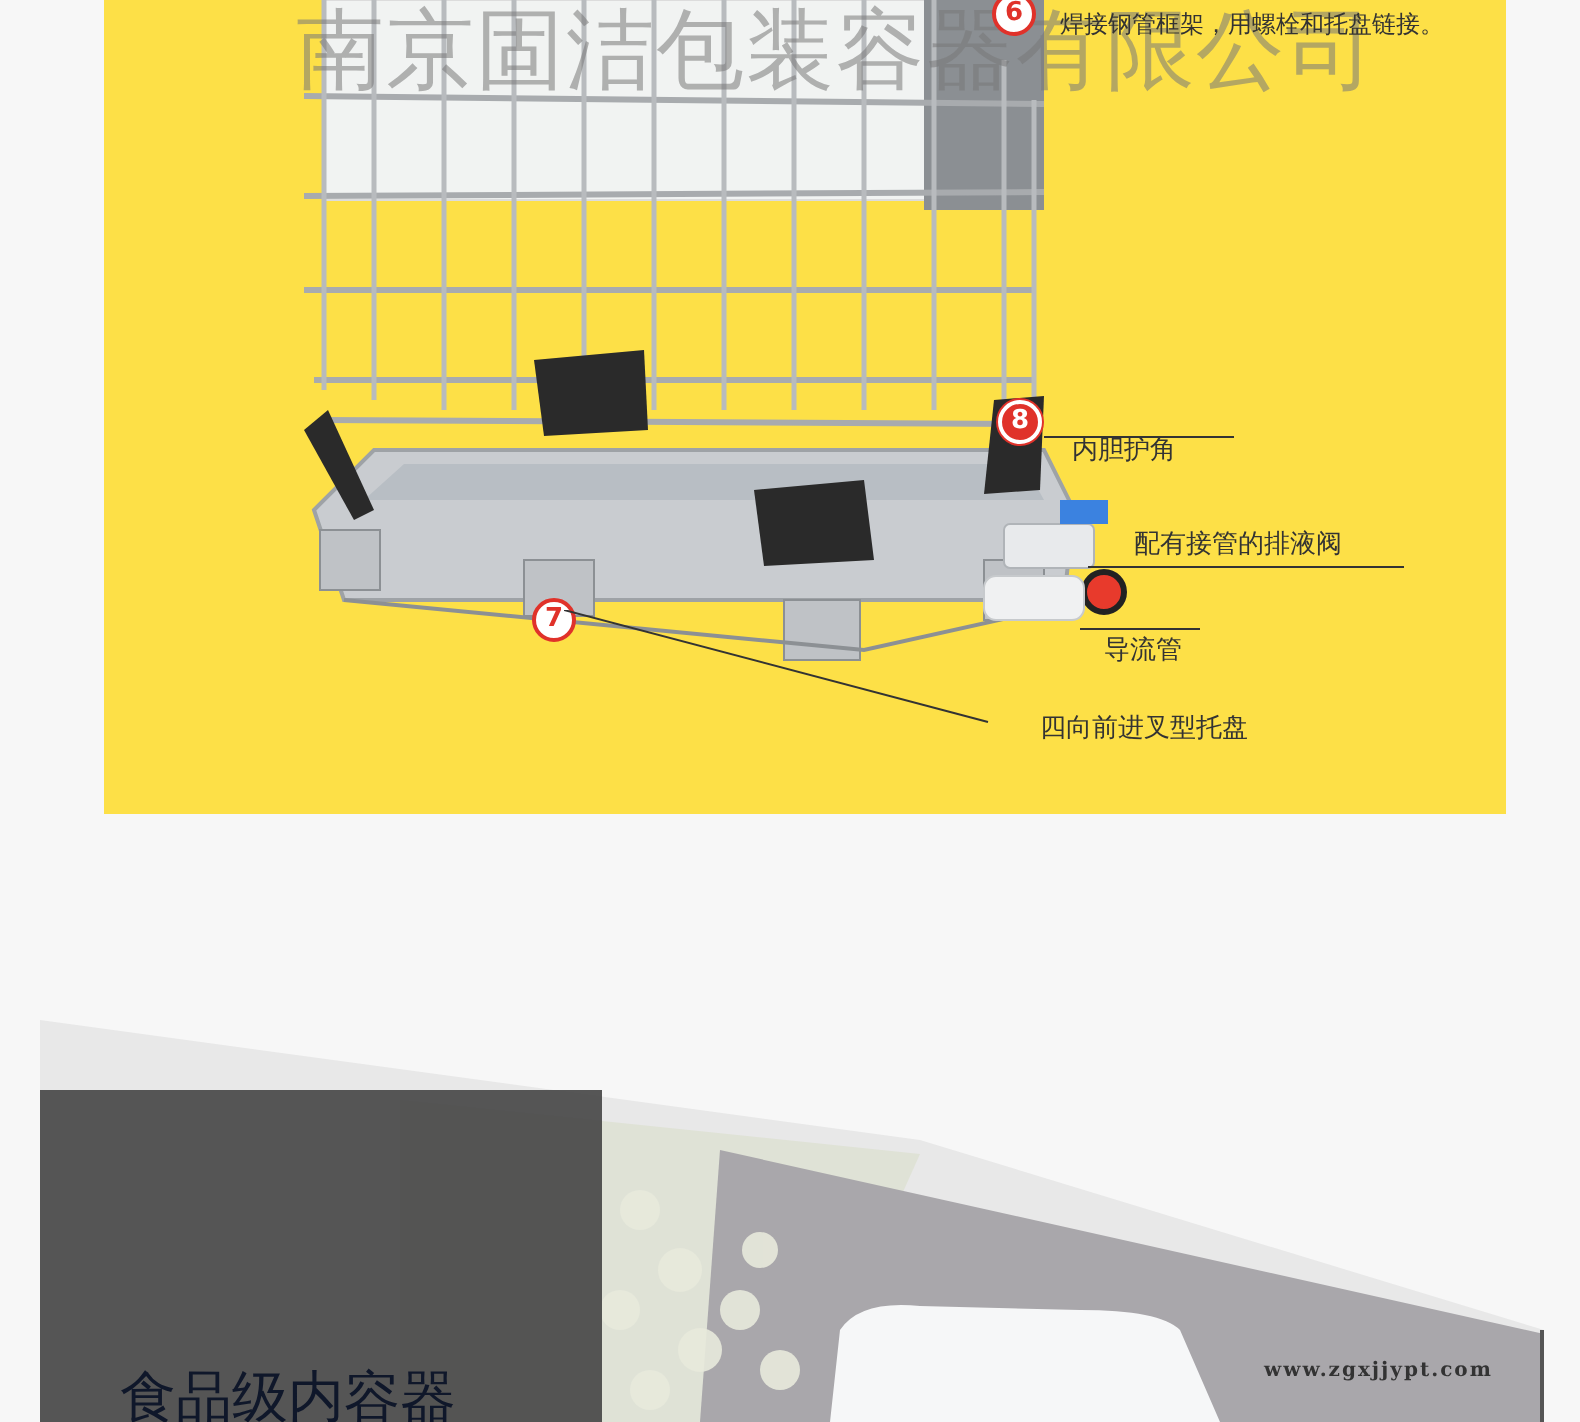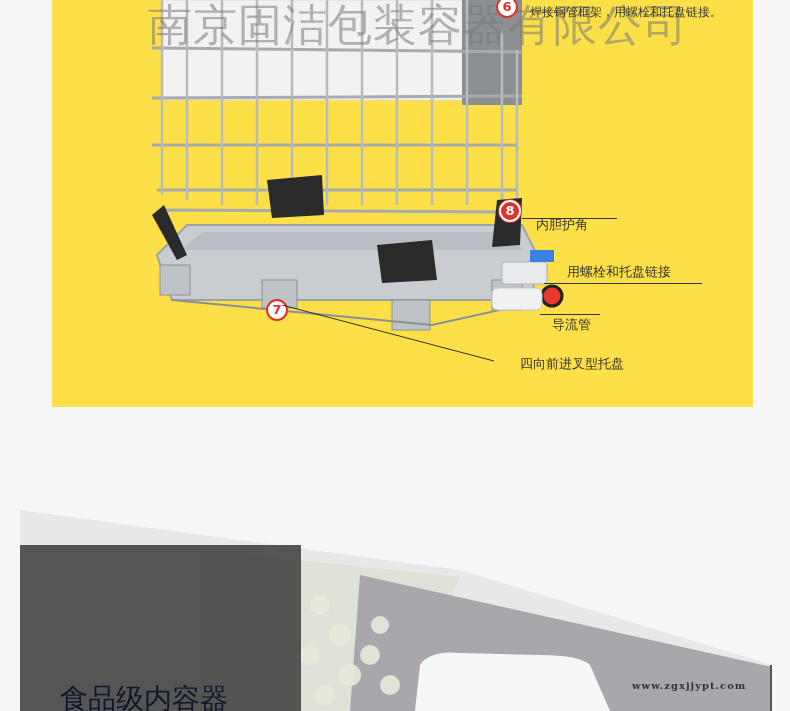--- a/index.html
+++ b/index.html
@@ -104,21 +104,21 @@
 
   <div class="watermark-cn">南京固洁包装容器有限公司</div>
 
   <div class="badge" style="left:444px; top:-4px;">6</div>
   <div class="callout-text" style="left:478px; top:4px; font-size:12px;">焊接钢管框架，用螺栓和托盘链接。</div>
 
   <div class="badge filled" style="left:447px; top:200px;">8</div>
   <div class="callout-text" style="left:484px; top:201px;margin-top:15px;">内胆护角</div>
   <div class="leader" style="left:470px; top:218px; width:95px;"></div>
 
-  <div class="callout-text" style="left:515px; top:263px;">用螺栓和托盘链接</div>
+  <div class="callout-text" style="left:515px; top:263px;">配有接管的排液阀</div>
   <div class="leader" style="left:492px; top:283px; width:158px;"></div>
 
   <div class="callout-text" style="left:500px; top:316px;">导流管</div>
   <div class="leader" style="left:488px; top:314px; width:60px;"></div>
 
   <div class="badge" style="left:214px; top:299px;">7</div>
   <div class="callout-text" style="left:444px; top:355px;margin-left:24px;">四向前进叉型托盘</div>
   <svg style="position:absolute;left:230px;top:305px;z-index:6" width="220" height="60">
     <line x1="0" y1="0" x2="212" y2="56" stroke="#333" stroke-width="1"></line>
   </svg>

